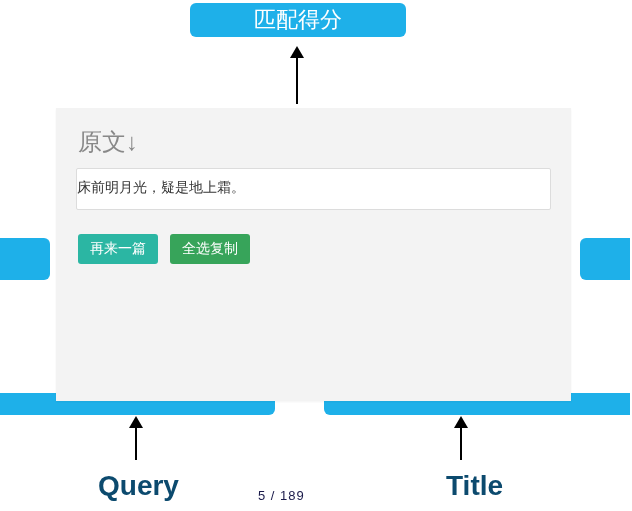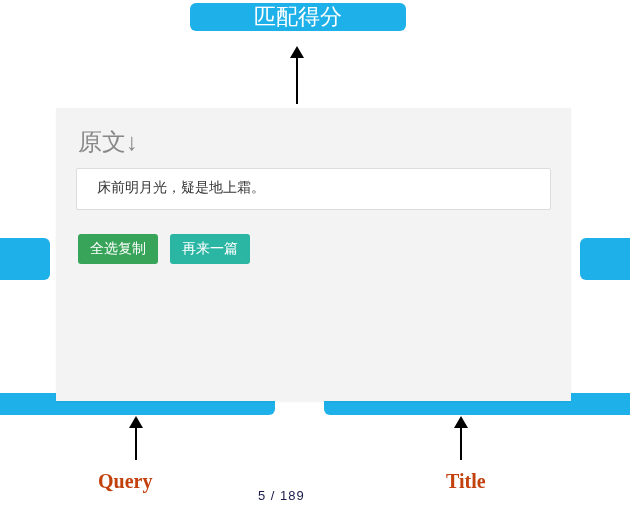--- a/index.html
+++ b/index.html
@@ -10,21 +10,21 @@
     background: #ffffff;
     font-family: "Microsoft YaHei", "PingFang SC", sans-serif;
     overflow: hidden;
     position: relative;
   }
   .top-box {
     position: absolute;
     left: 190px;
     top: 3px;
     width: 216px;
-    height: 28px;
+    height: 34px;
     background: #1eb0e9;
     border-radius: 6px;
     color: #ffffff;
     font-size: 22px;
     display: flex;
     align-items: center;
     justify-content: center;
   }
   .arrow-up {
     position: absolute;
@@ -60,21 +60,21 @@
     color: #888;
     padding: 18px 22px 10px 22px;
     display: flex;
     gap: 12px;
   }
   .textarea {
     margin: 0 20px 6px 20px;
     background: #ffffff;
     border: 1px solid #dcdcdc;
     border-radius: 2px;
-    padding: 10px 20px;
+    padding: 10px 0;
     font-size: 14px;
     color: #333;
     min-height: 20px;
   }
   .textarea.big {
     min-height: 84px;
   }
   .btn {
     display: inline-flex;
     align-items: center;
@@ -116,23 +116,23 @@
     border-left: 7px solid transparent;
     border-right: 7px solid transparent;
     border-bottom: 12px solid #000;
   }
   .arrow-q { left: 135px; top: 418px; }
   .arrow-t { left: 460px; top: 418px; }
 
   .bottom-label {
     position: absolute;
     font-weight: 900;
-    font-size: 20px;
-    color: #c2410c;
-    font-family: Liberation Serif, serif;
+    font-size: 28px;
+    color: #0c4a6e;
+    font-family: Liberation Sans, sans-serif;
   }
   .lbl-query { left: 98px;  top: 470px; }
   .lbl-title { left: 446px; top: 470px; }
 
   .pager {
     position: absolute;
     left: 258px;
     top: 488px;
     font-size: 13px;
     color: #1a1a4a;
@@ -154,25 +154,25 @@
 
 <div class="panel">
   <div class="sec-title">
     <span>原文↓</span>
   </div>
   <div class="textarea">
     <span>床前明月光，疑是地上霜。</span>
   </div>
 
   <div class="sec-title">
+    <span class="btn btn-teal">
+      <span>再来一篇</span>
+    </span>
     <span class="btn btn-green">
       <span>全选复制</span>
-    </span>
-    <span class="btn btn-teal">
-      <span>再来一篇</span>
     </span>
   </div>
 </div>
 
 <div class="arrow-down arrow-q"></div>
 <div class="arrow-down arrow-t"></div>
 
 <div class="bottom-label lbl-query">Query</div>
 <div class="bottom-label lbl-title">Title</div>
 

